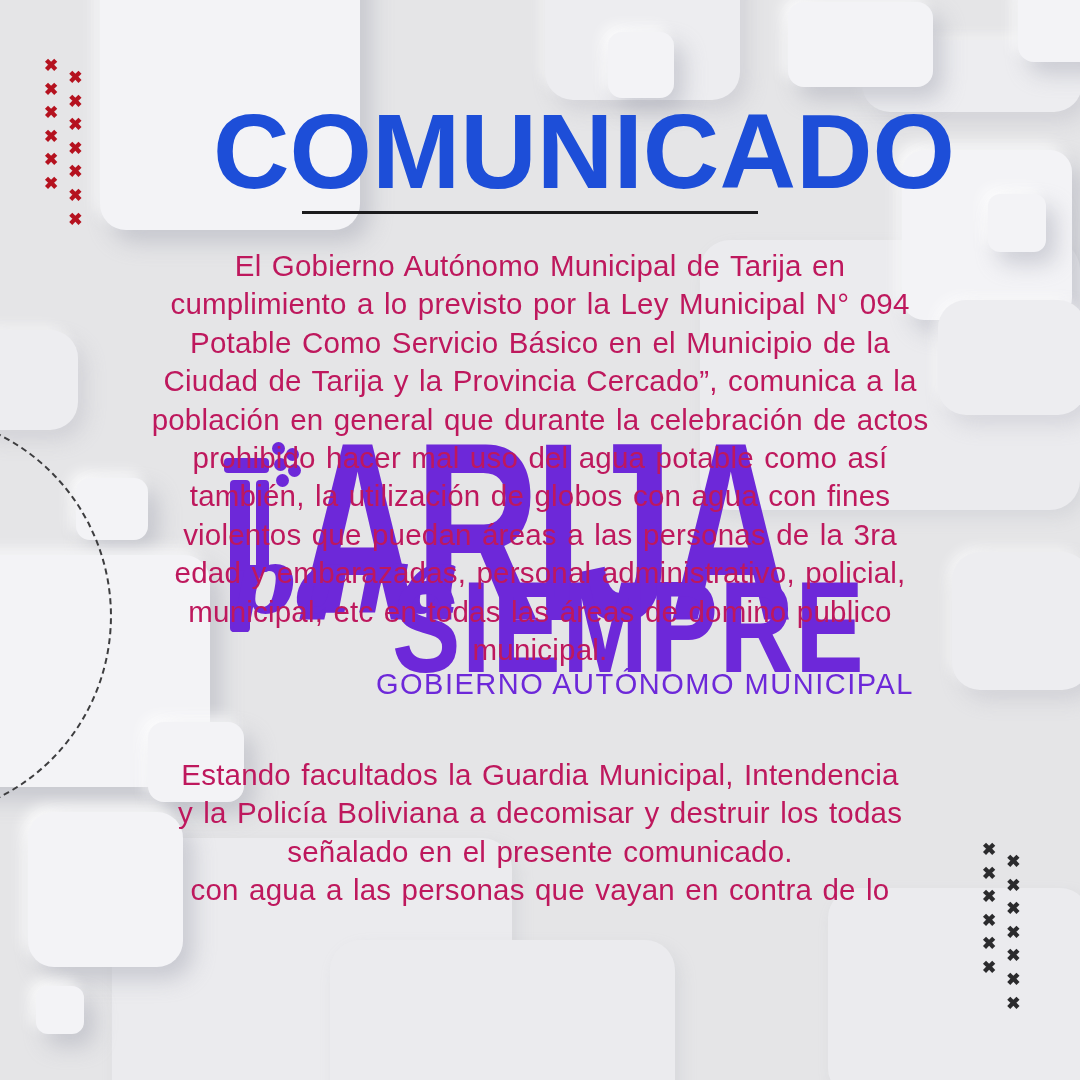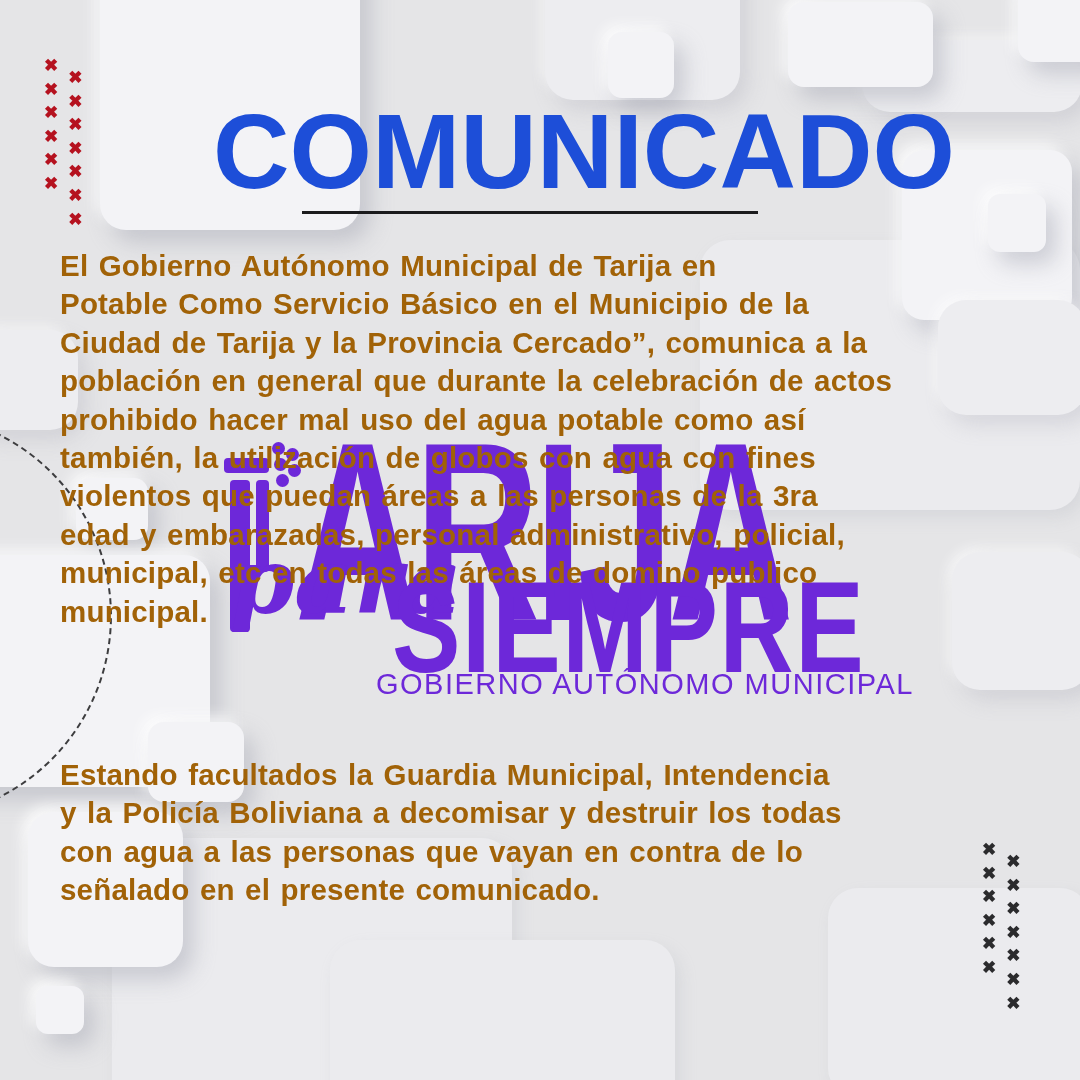--- a/index.html
+++ b/index.html
@@ -65,22 +65,22 @@
     font-size:106px; font-weight:800; letter-spacing:0px;
     line-height:1; z-index:2;
   }
   .divider {
     position:absolute; left:302px; top:211px; width:456px; height:3px;
     background:#1b1b1d; z-index:2;
   }
 
   
   .para {
-    position:absolute; left:60px; width:960px; text-align:left;
-    font-weight:bold; color:#a16207; font-size:29.5px; line-height:38.4px;
+    position:absolute; left:60px; width:960px; text-align:center;
+    font-weight:normal; color:#be185d; font-size:29.5px; line-height:38.4px;
     letter-spacing:0.2px; word-spacing:2px; z-index:2;
   }
   .para1 { top:247px; }
   .para2 { top:756px; }
 
   
   .xgrid {
     position:absolute; display:flex; gap:10px; z-index:2;
     font-size:17px; font-weight:bold; line-height:23.6px;
   }
@@ -132,35 +132,36 @@
     <div class="wm-script">para</div>
     <div class="wm-mid">SIEMPRE</div>
     <div class="wm-sub">GOBIERNO AUTÓNOMO MUNICIPAL</div>
   </div>
 
   <div class="title" style="color: #1d4ed8; padding-left: 44px;">COMUNICADO</div>
   <div class="divider"></div>
 
   <div class="para para1">
       <div>El Gobierno Autónomo Municipal de Tarija en</div>
+      <div>cumplimiento a lo previsto por la Ley Municipal N° 094</div>
       <div>Potable Como Servicio Básico en el Municipio de la</div>
       <div>Ciudad de Tarija y la Provincia Cercado”, comunica a la</div>
       <div>población en general que durante la celebración de actos</div>
       <div>prohibido hacer mal uso del agua potable como así</div>
       <div>también, la utilización de globos con agua con fines</div>
       <div>violentos que puedan áreas a las personas de la 3ra</div>
       <div>edad y embarazadas, personal administrativo, policial,</div>
       <div>municipal, etc en todas las áreas de domino publico</div>
       <div>municipal.</div>
     </div>
   <div class="para para2">
       <div>Estando facultados la Guardia Municipal, Intendencia</div>
       <div>y la Policía Boliviana a decomisar y destruir los todas</div>
+      <div>señalado en el presente comunicado.</div>
       <div>con agua a las personas que vayan en contra de lo</div>
-      <div>señalado en el presente comunicado.</div>
     </div>
 
   <div class="xgrid xgrid-topleft">
       <div class="xcol">
         <span>✖</span>
         <span>✖</span>
         <span>✖</span>
         <span>✖</span>
         <span>✖</span>
         <span>✖</span>

